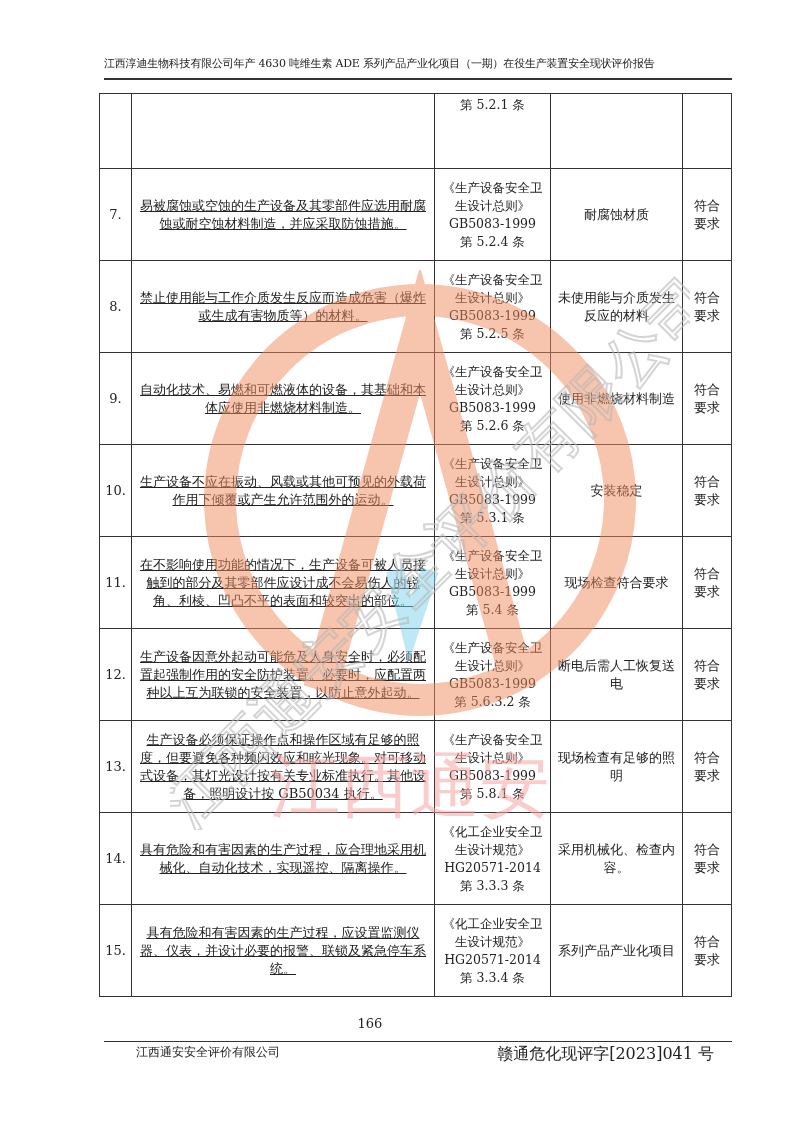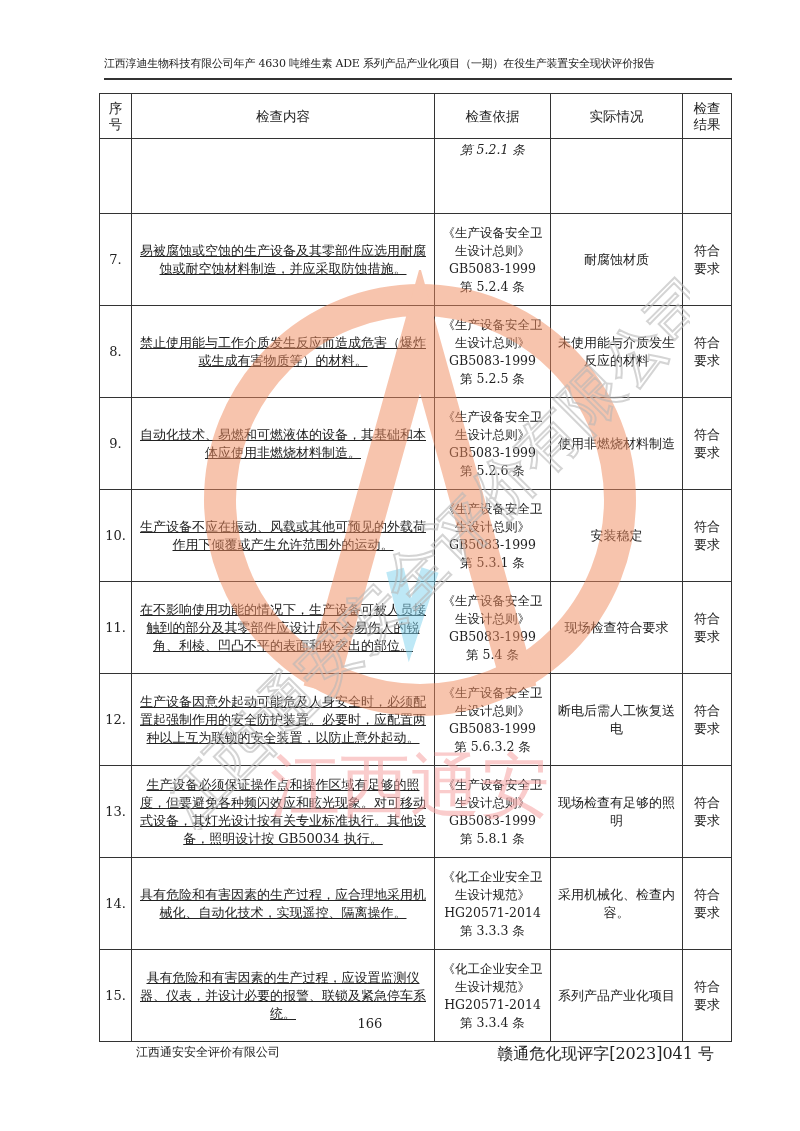--- a/index.html
+++ b/index.html
@@ -10,21 +10,21 @@
   .header-rule { position: absolute; left: 104px; top: 78px; width: 628px; height: 2px; background: #333; }
   table.check { position: absolute; left: 99px; top: 93px; border-collapse: collapse; table-layout: fixed;
                 width: 632px; font-size: 13px; }
   table.check td, table.check th { border: 1px solid #333; padding: 0 3px; text-align: center;
                 vertical-align: middle; line-height: 18px; font-weight: normal; }
   col.c1 { width: 32px; } col.c2 { width: 303px; } col.c3 { width: 116px; } col.c4 { width: 132px; } col.c5 { width: 49px; }
   tr.head td { height: 44px; line-height: 16px; font-size: 13.5px; }
   td.num { font-size: 13px; }
   td.content { text-align: center; padding: 0 6px; text-decoration: underline; }
   td.basis { line-height: 18px; font-size: 12.5px; }
-  tr.cont td { height: 72px; vertical-align: top; font-style: italic; }
+  tr.cont td { height: 72px; vertical-align: top; }
   tr.row td { height: 91px; }
   .watermark { position: absolute; left: 170px; top: 270px; width: 520px; height: 560px; pointer-events: none; }
   .page-num { position: absolute; left: 0; width: 740px; top: 1016px; text-align: center; font-size: 13px; }
   .footer-rule { position: absolute; left: 104px; top: 1041px; width: 628px; height: 1px; background: #333; }
   .footer-left { position: absolute; left: 136px; top: 1044px; font-size: 12px; }
   .footer-right { position: absolute; right: 86px; top: 1044px; font-size: 16px; }
 </style>
 </head>
 <body>
 
@@ -33,27 +33,20 @@
 
 <table class="check">
   <colgroup>
       <col class="c1">
       <col class="c2">
       <col class="c3">
       <col class="c4">
       <col class="c5">
     </colgroup>
   <tbody>
-      <tr class="head">
-    <td style="padding:0 6px;">序号</td>
-    <td>检查内容</td>
-    <td>检查依据</td>
-    <td>实际情况</td>
-    <td style="padding:0 8px;">检查结果</td>
-  </tr>
   <tr class="cont">
     <td></td>
     <td></td>
     <td class="basis" style="padding-top:2px;">第 5.2.1 条</td>
     <td></td>
     <td></td>
   </tr>
 
   <tr class="row">
     <td class="num">7.</td>

